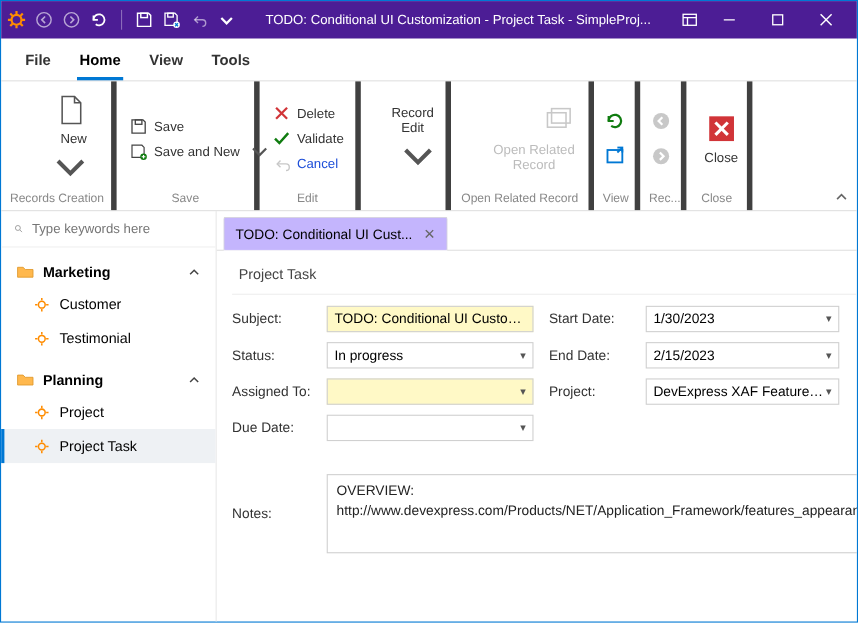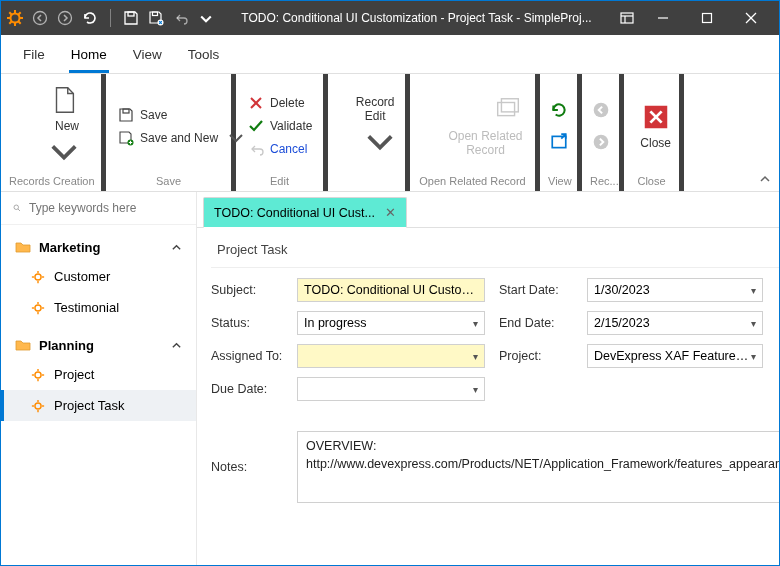--- a/index.html
+++ b/index.html
@@ -1,26 +1,26 @@
 <!DOCTYPE html>
 <html><head>
 <meta charset="utf-8">
 <style>
   * { box-sizing: border-box; margin: 0; padding: 0; font-family: "Segoe UI", Arial, sans-serif; }
   body { width: 780px; height: 566px; background: #fff; overflow: hidden; border: 1px solid #0078d4; }
-  .titlebar { background: #404040; height: 34px; display: flex; align-items: center; padding: 0 6px; color: #fff; font-size: 12px; }
+  .titlebar { background: #4c1d95; height: 34px; display: flex; align-items: center; padding: 0 6px; color: #fff; font-size: 12px; }
   .titlebar .qat { display: flex; gap: 9px; align-items: center; }
   .qat-icon { width: 16px; height: 16px; display: flex; align-items: center; justify-content: center; cursor: pointer; }
   .qat-sep { width: 1px; height: 18px; background: rgba(255,255,255,0.35); margin: 0 3px; }
   .title { flex: 1; text-align: center; font-size: 12px; white-space: nowrap; overflow: hidden; text-overflow: ellipsis; padding: 0 6px; }
   .winbtns { display: flex; gap: 0; }
   .winbtn { width: 44px; height: 34px; display: flex; align-items: center; justify-content: center; cursor: pointer; }
   .tabs { display: flex; gap: 22px; padding: 8px 20px 0 20px; font-size: 13.5px; border-bottom: 1px solid #e0e0e0; }
-  .tab { padding: 4px 2px 8px 2px; cursor: pointer; color: #333; }
-  .tab.active { font-weight: 400; border-bottom: 3px solid #0078d4; color: #000; }
+  .tab { padding: 4px 2px 8px 2px; cursor: pointer; color: #333; font-weight: bold; }
+  .tab.active { font-weight: 700; border-bottom: 3px solid #0078d4; color: #000; }
   .ribbon { display: flex; border-bottom: 1px solid #e0e0e0; height: 118px; position: relative; }
   .rgroup { border-right: 5px solid #404040; padding: 5px 8px 2px 8px; display: flex; flex-direction: column; }
   .rgroup:last-of-type { border-right: none; }
   .rgroup-body { flex: 1; display: flex; align-items: center; gap: 4px; }
   .rgroup-label { font-size: 11px; color: #888; text-align: center; padding: 2px 0; white-space: nowrap; }
   .bigbtn { display: flex; flex-direction: column; align-items: flex-end; justify-content: center; gap: 4px; width: 56px; height: 84px; cursor: pointer; font-size: 12px; color: #333; }
   .bigbtn svg, .bigbtn .bigicon { width: 30px; height: 30px; }
   .vstack { display: flex; flex-direction: column; gap: 3px; }
   .smallbtn { display: flex; align-items: center; gap: 6px; font-size: 12px; color: #333; cursor: pointer; padding: 2px 4px; white-space: nowrap; }
   .smallbtn.disabled { color: #1d4ed8; cursor: default; }
@@ -30,21 +30,21 @@
   .nav { width: 196px; border-right: 1px solid #e8e8e8; display: flex; flex-direction: column; }
   .search { display: flex; align-items: center; gap: 8px; padding: 9px 12px; border-bottom: 1px solid #f0f0f0; }
   .search input { border: none; outline: none; font-size: 12px; color: #888; flex: 1; }
   .navgroup { padding: 8px 0 0 0; }
   .navgroup-head { display: flex; align-items: center; justify-content: space-between; padding: 6px 14px; font-weight: 600; font-size: 13px; cursor: pointer; }
   .navgroup-head .gleft { display: flex; align-items: center; gap: 8px; }
   .navitem { display: flex; align-items: center; gap: 9px; padding: 8px 14px 8px 30px; font-size: 13px; cursor: pointer; }
   .navitem.active { background: #eef1f4; border-left: 3px solid #0078d4; padding-left: 27px; font-weight: 500; }
   .main { flex: 1; display: flex; flex-direction: column; position: relative; }
   .doctabbar { display: flex; align-items: center; padding: 4px 6px 0 6px; border-bottom: 1px solid #e0e0e0; }
-  .doctab { display: flex; align-items: center; gap: 10px; padding: 7px 10px; border: 1px solid #d8d8d8; border-bottom: 1px solid #fff; background: #5eead4; border-radius: 2px 2px 0 0; font-size: 12.5px; position: relative; top: 1px; }
+  .doctab { display: flex; align-items: center; gap: 10px; padding: 7px 10px; border: 1px solid #d8d8d8; border-bottom: 1px solid #fff; background: #c4b5fd; border-radius: 2px 2px 0 0; font-size: 12.5px; position: relative; top: 1px; }
   .closex { cursor: pointer; color: #666; font-size: 13px; }
   .formwrap { padding: 10px 14px 14px 14px; overflow: auto; }
   .form-title { font-size: 13px; color: #444; padding: 4px 6px 10px 6px; border-bottom: 1px solid #eee; margin-bottom: 10px; }
   .grid { display: grid; grid-template-columns: 72px 188px 74px 176px; gap: 9px 14px; align-items: center; }
   .lbl { font-size: 12.5px; color: #333; white-space: nowrap; }
   .fld { border: 1px solid #d0d0d0; height: 24px; display: flex; align-items: center; justify-content: space-between; padding: 0 6px; font-size: 12.5px; background: #fff; }
   .fld .val { white-space: nowrap; overflow: hidden; text-overflow: ellipsis; }
   .hl { background: #fff9c6; }
   .chev { color: #555; font-size: 10px; cursor: pointer; }
   .notesrow { display: grid; grid-template-columns: 72px 1fr; gap: 14px; margin-top: 30px; }

